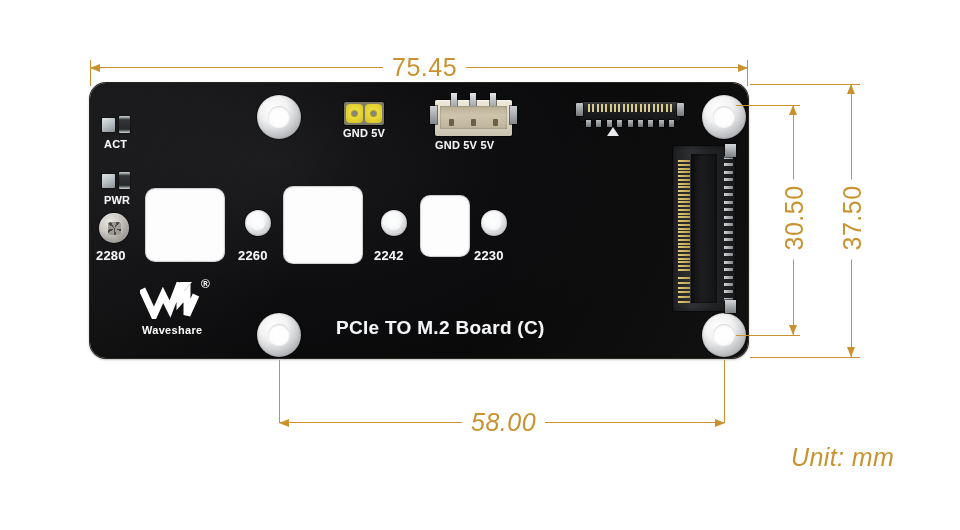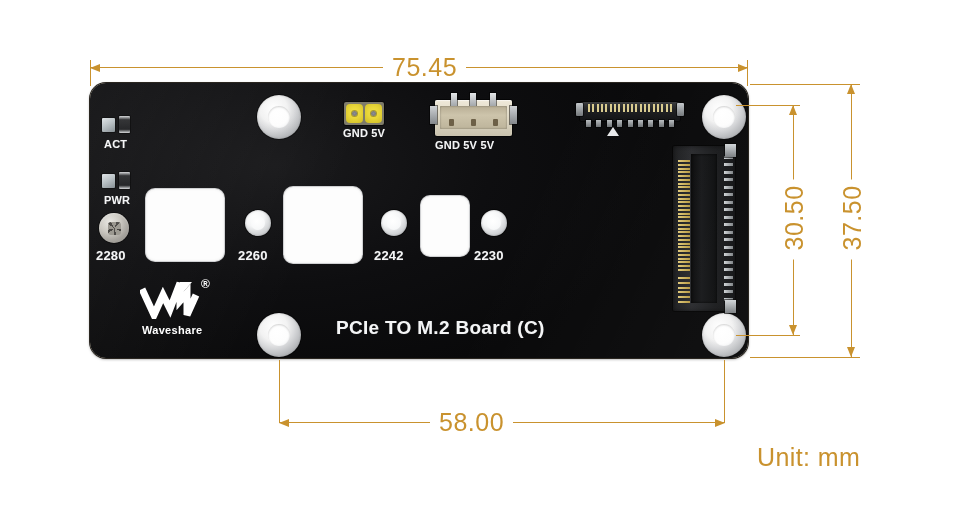--- a/index.html
+++ b/index.html
@@ -482,31 +482,31 @@
   <div class="dim-line dim-h" style="left:90px; top:67px; width:658px;"></div>
   <div class="arrow arrow-l" style="left:90px;  top:63.5px;"></div>
   <div class="arrow arrow-r" style="left:738px; top:63.5px;"></div>
   <div class="dim-text" style="left:383px; top:53px;">75.45</div>
 
   <div class="ext-line dim-v" style="left:279px; top:360px; height:62px;"></div>
   <div class="ext-line dim-v" style="left:724px; top:360px; height:62px;"></div>
   <div class="dim-line dim-h" style="left:279px; top:422px; width:446px;"></div>
   <div class="arrow arrow-l" style="left:279px; top:418.5px;"></div>
   <div class="arrow arrow-r" style="left:715px; top:418.5px;"></div>
-  <div class="dim-text" style="left:430px; top:408px;">58.00</div>
+  <div class="dim-text" style="left:462px; top:408px;font-style:italic;">58.00</div>
 
   <div class="ext-line dim-h" style="left:736px; top:105px; width:64px;"></div>
   <div class="ext-line dim-h" style="left:736px; top:335px; width:64px;"></div>
   <div class="dim-line dim-v" style="left:793px; top:105px; height:230px;"></div>
   <div class="arrow arrow-u" style="left:789px; top:105px;"></div>
   <div class="arrow arrow-d" style="left:789px; top:325px;"></div>
   <div class="dim-text-v" style="left:754px; top:205px; width:80px; text-align:center;">30.50</div>
 
   <div class="ext-line dim-h" style="left:750px; top:84px;  width:110px;"></div>
   <div class="ext-line dim-h" style="left:750px; top:357px; width:110px;"></div>
   <div class="dim-line dim-v" style="left:851px; top:84px; height:273px;"></div>
   <div class="arrow arrow-u" style="left:847px; top:84px;"></div>
   <div class="arrow arrow-d" style="left:847px; top:347px;"></div>
   <div class="dim-text-v" style="left:812px; top:205px; width:80px; text-align:center;">37.50</div>
 
-  <div class="unit-label" style="left:757px; top:443px;">Unit: mm</div>
+  <div class="unit-label" style="left:791px; top:443px;font-style:italic;">Unit: mm</div>
 
 </div>
 
 </body></html>

